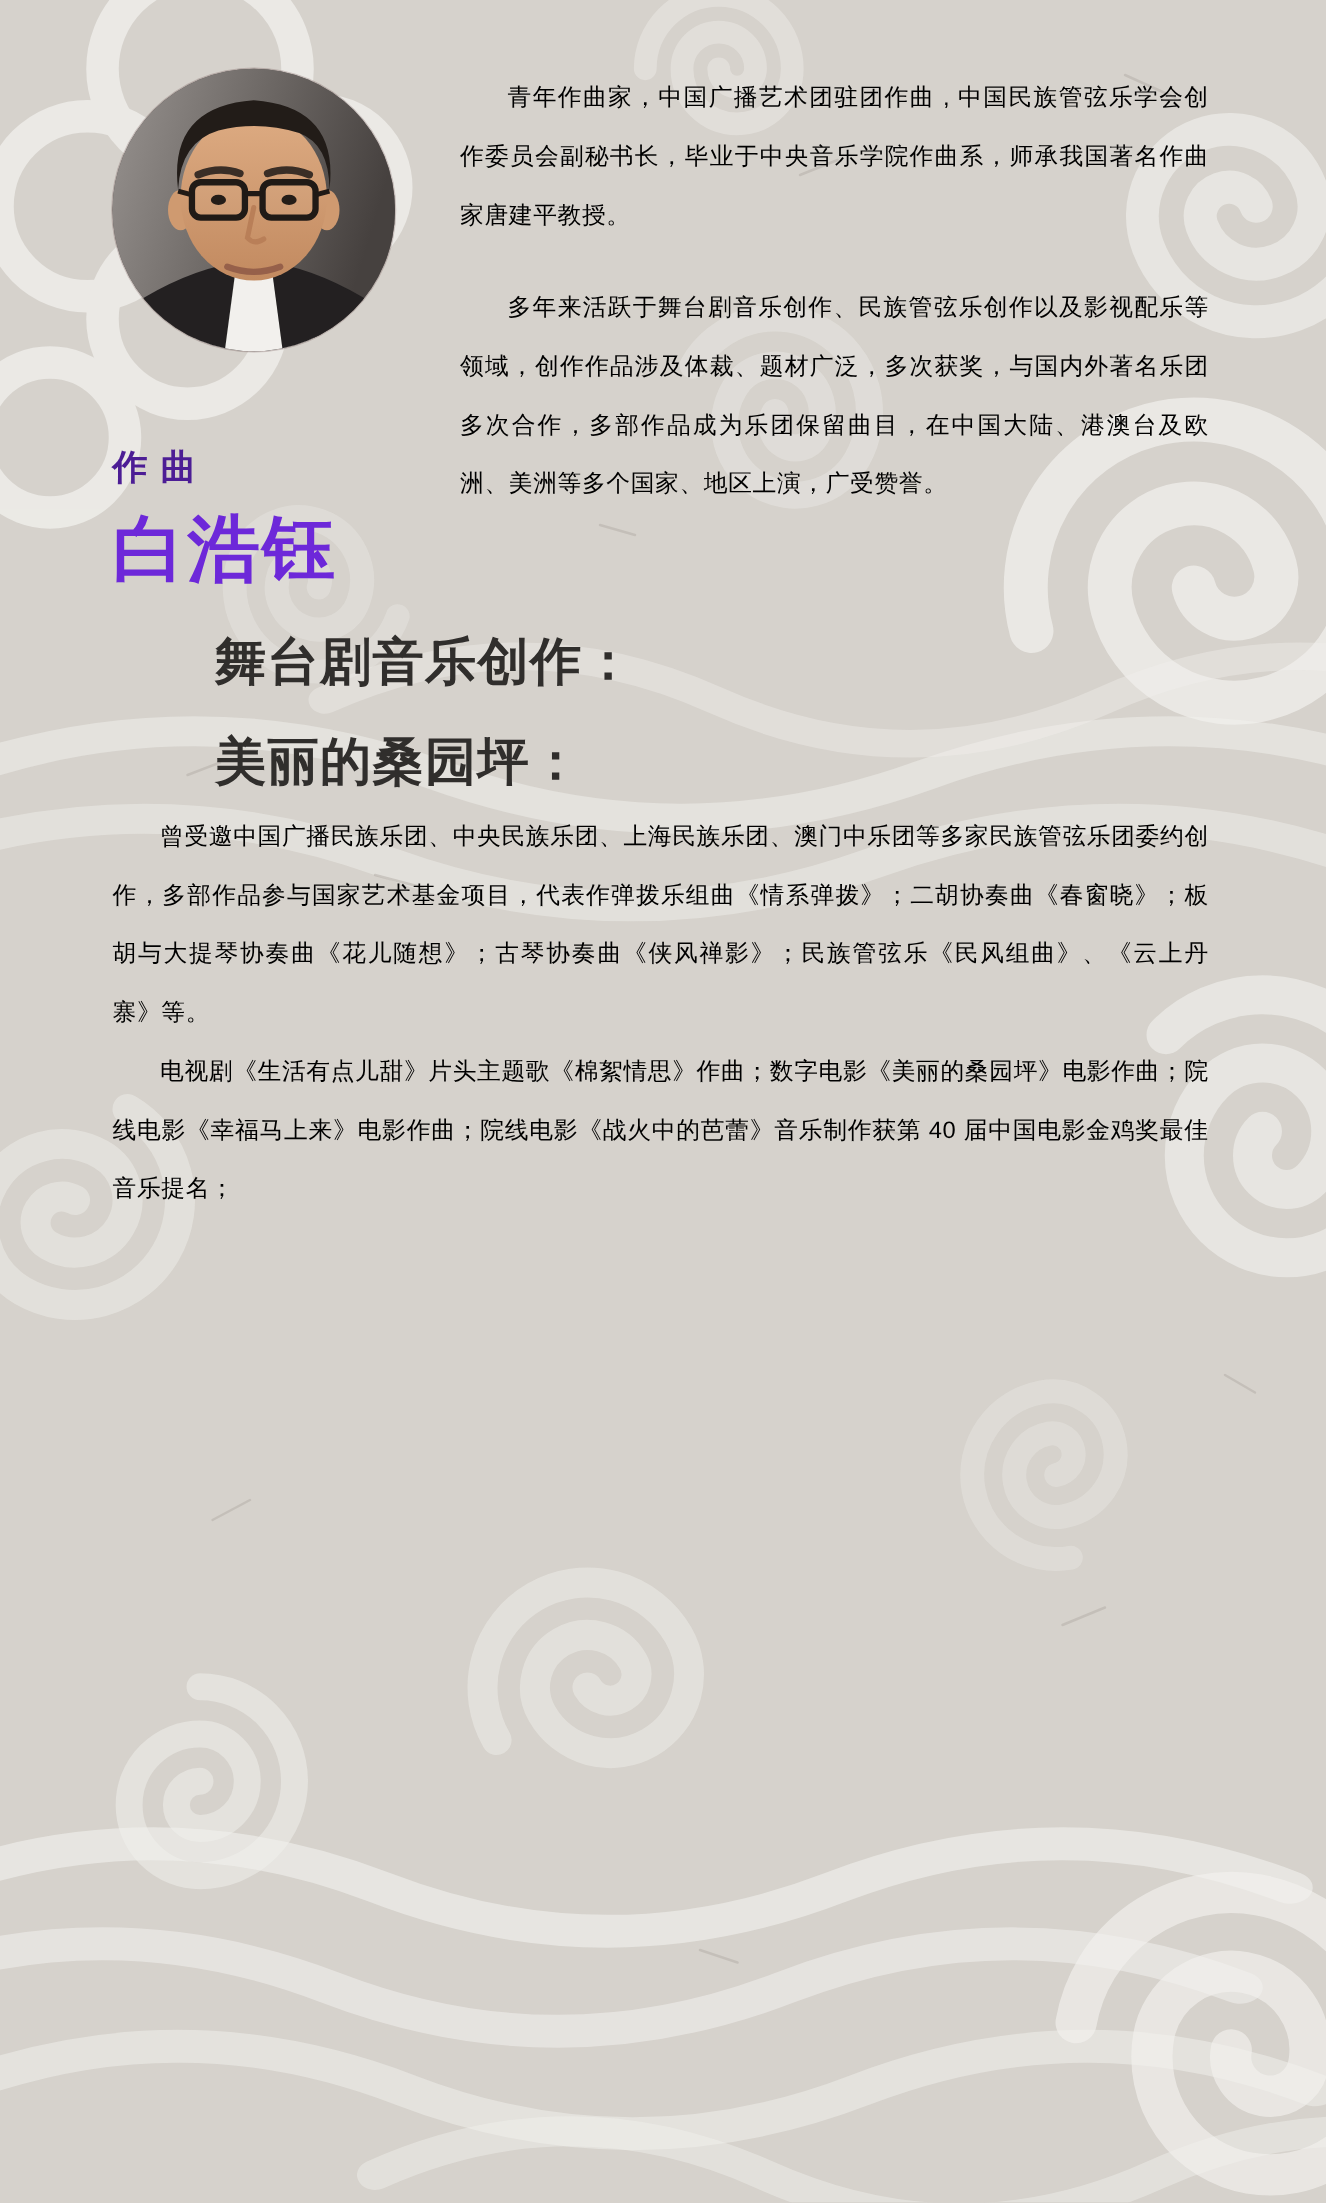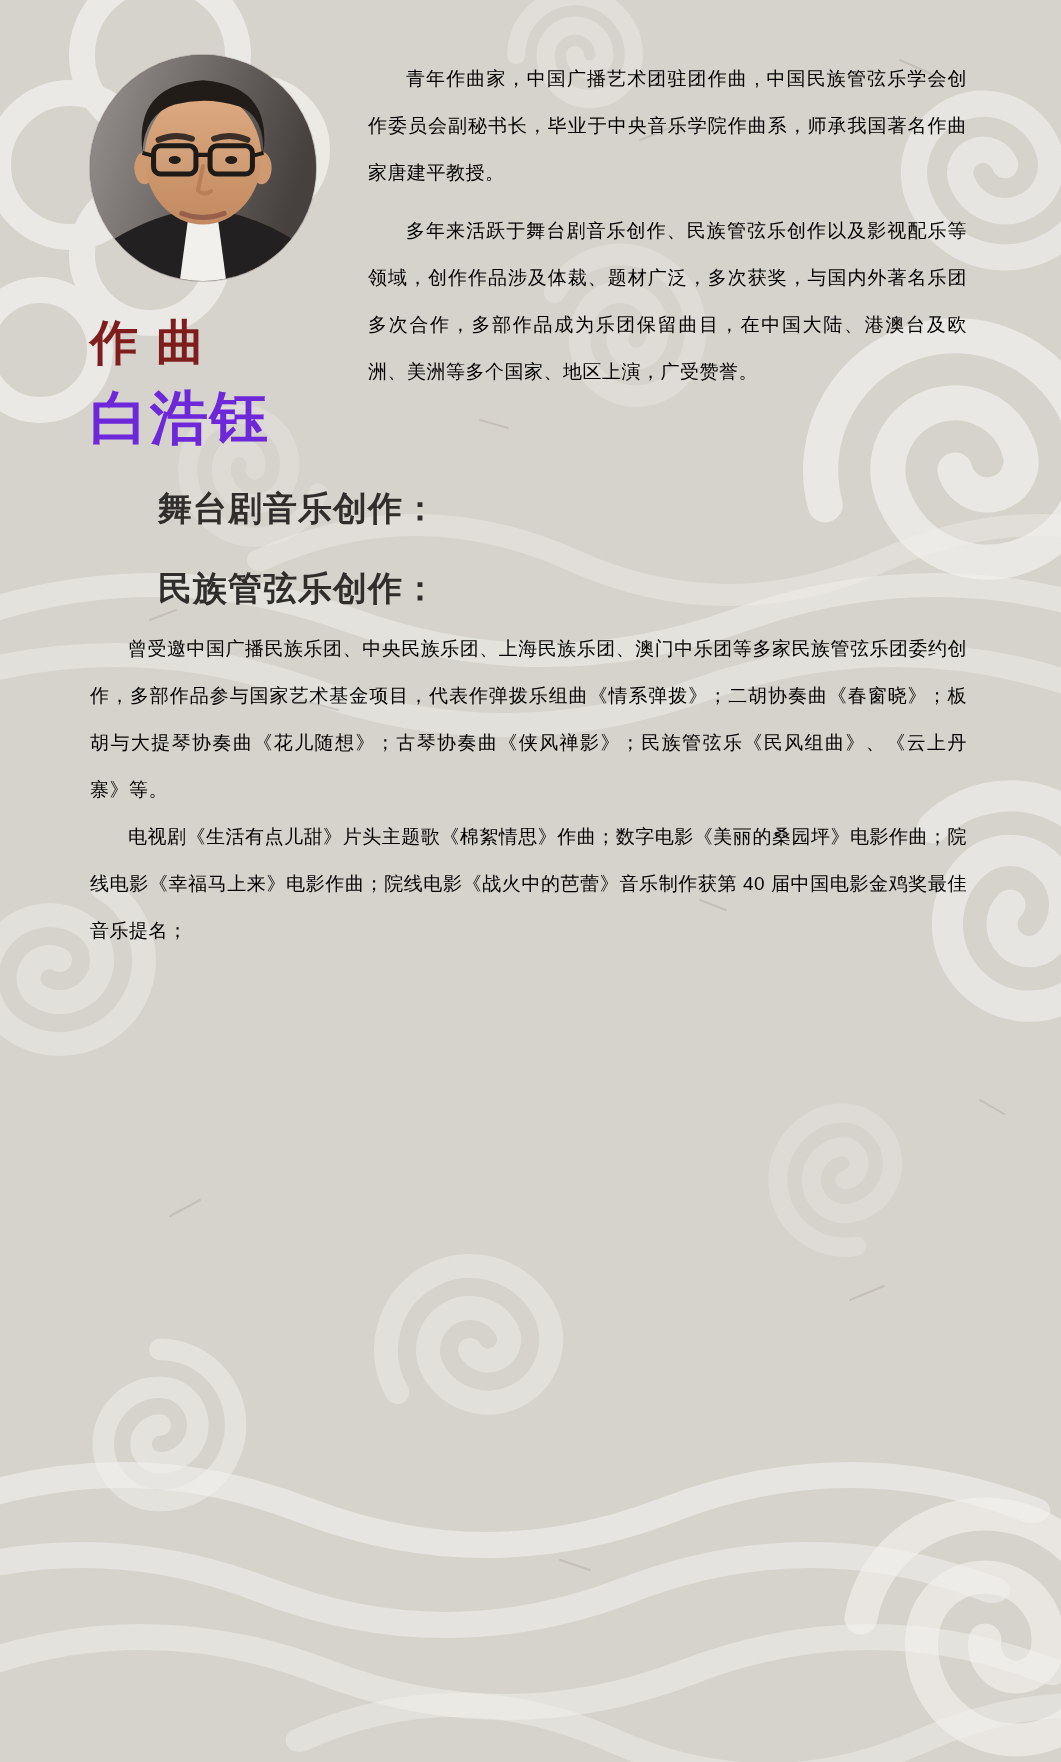--- a/index.html
+++ b/index.html
@@ -21,44 +21,44 @@
   }
   .top-row{display:flex;gap:40px;}
   .left-col{width:238px;flex:none;}
   .photo{
     width:226px;height:226px;border-radius:50%;overflow:hidden;
     box-shadow:0 0 0 1px rgba(90,60,60,.25);
     background:#55504e;
   }
   .photo svg{display:block;width:226px;height:226px;}
   .role{
-    margin-top:36px;
+    margin-top:79px;
     font-family:"Liberation Serif","DejaVu Serif",serif;
-    font-size:48px;font-weight:700;letter-spacing:.38em;
-    color:#7f1d1d;line-height:1.1;
+    font-size:28px;font-weight:700;letter-spacing:.38em;
+    color:#4c1d95;line-height:1.1;
   }
   .name{
     margin-top:16px;
     font-family:"Liberation Serif","DejaVu Serif",serif;
     font-size:58px;font-weight:600;letter-spacing:2px;
     color:#6d28d9;line-height:1.15;
   }
   .right-col{flex:1;min-width:0;}
   .body-p{
     margin:0;
     font-size:19px;line-height:47px;
     text-align:justify;
     color:#000000;
     letter-spacing:.5px;
   }
   .indent{text-indent:2em;}
-  .body-p + .body-p{margin-top:11px;}
+  .body-p + .body-p{margin-top:27px;}
   .section h2{
     margin:32px 0 13px 0;
-    font-size:34px;font-weight:700;
+    font-size:41px;font-weight:700;
     color:#302e2c;line-height:48px;
     text-indent:2em;letter-spacing:1px;
   }
   .sections{margin-top:2px;}
 </style>
 </head>
 <body>
 
 <div class="page">
 
@@ -161,21 +161,21 @@
       </div>
     </div>
 
     <div class="sections">
 
       <div class="section">
         <h2>舞台剧音乐创作：</h2>
       </div>
 
       <div class="section">
-        <h2>民族管弦乐创作：</h2>
+        <h2>美丽的桑园坪：</h2>
         <p class="body-p indent">曾受邀中国广播民族乐团、中央民族乐团、上海民族乐团、澳门中乐团等多家民族管弦乐团委约创作，多部作品参与国家艺术基金项目，代表作弹拨乐组曲《情系弹拨》；二胡协奏曲《春窗晓》；板胡与大提琴协奏曲《花儿随想》；古琴协奏曲《侠风禅影》；民族管弦乐《民风组曲》、《云上丹寨》等。</p>
       </div>
 
       <div class="section">
         <p class="body-p indent">电视剧《生活有点儿甜》片头主题歌《棉絮情思》作曲；数字电影《美丽的桑园坪》电影作曲；院线电影《幸福马上来》电影作曲；院线电影《战火中的芭蕾》音乐制作获第 40 届中国电影金鸡奖最佳音乐提名；</p>
       </div>
 
     </div>
   </div>
 </div>

